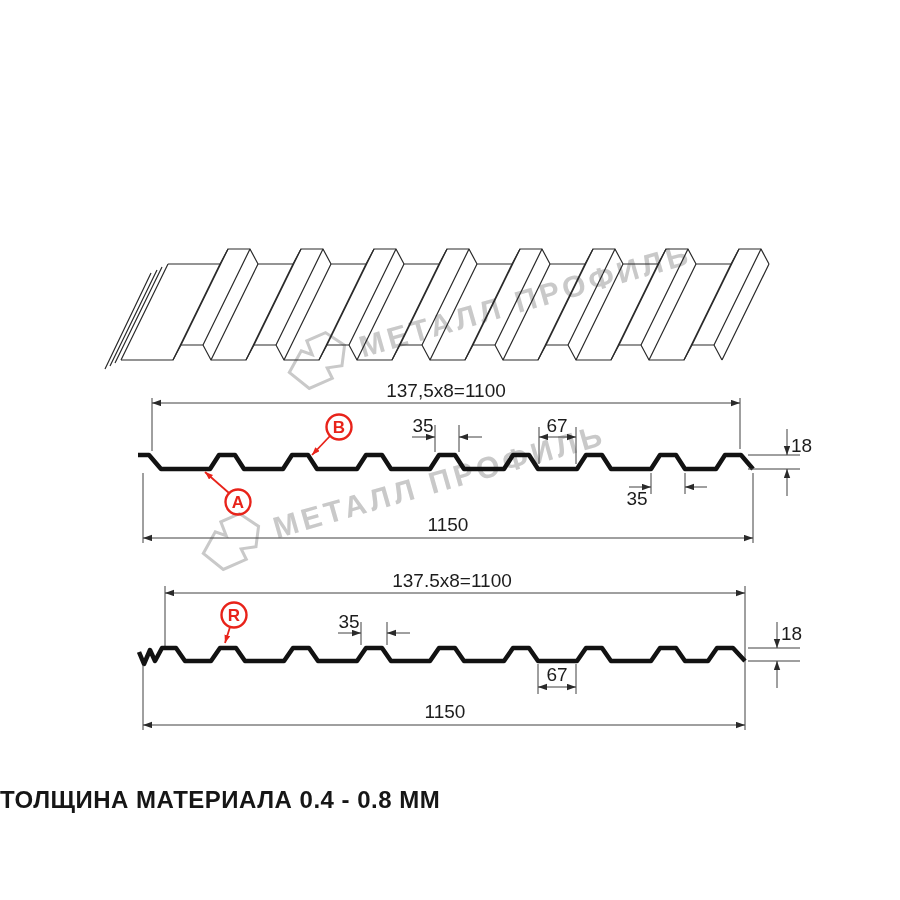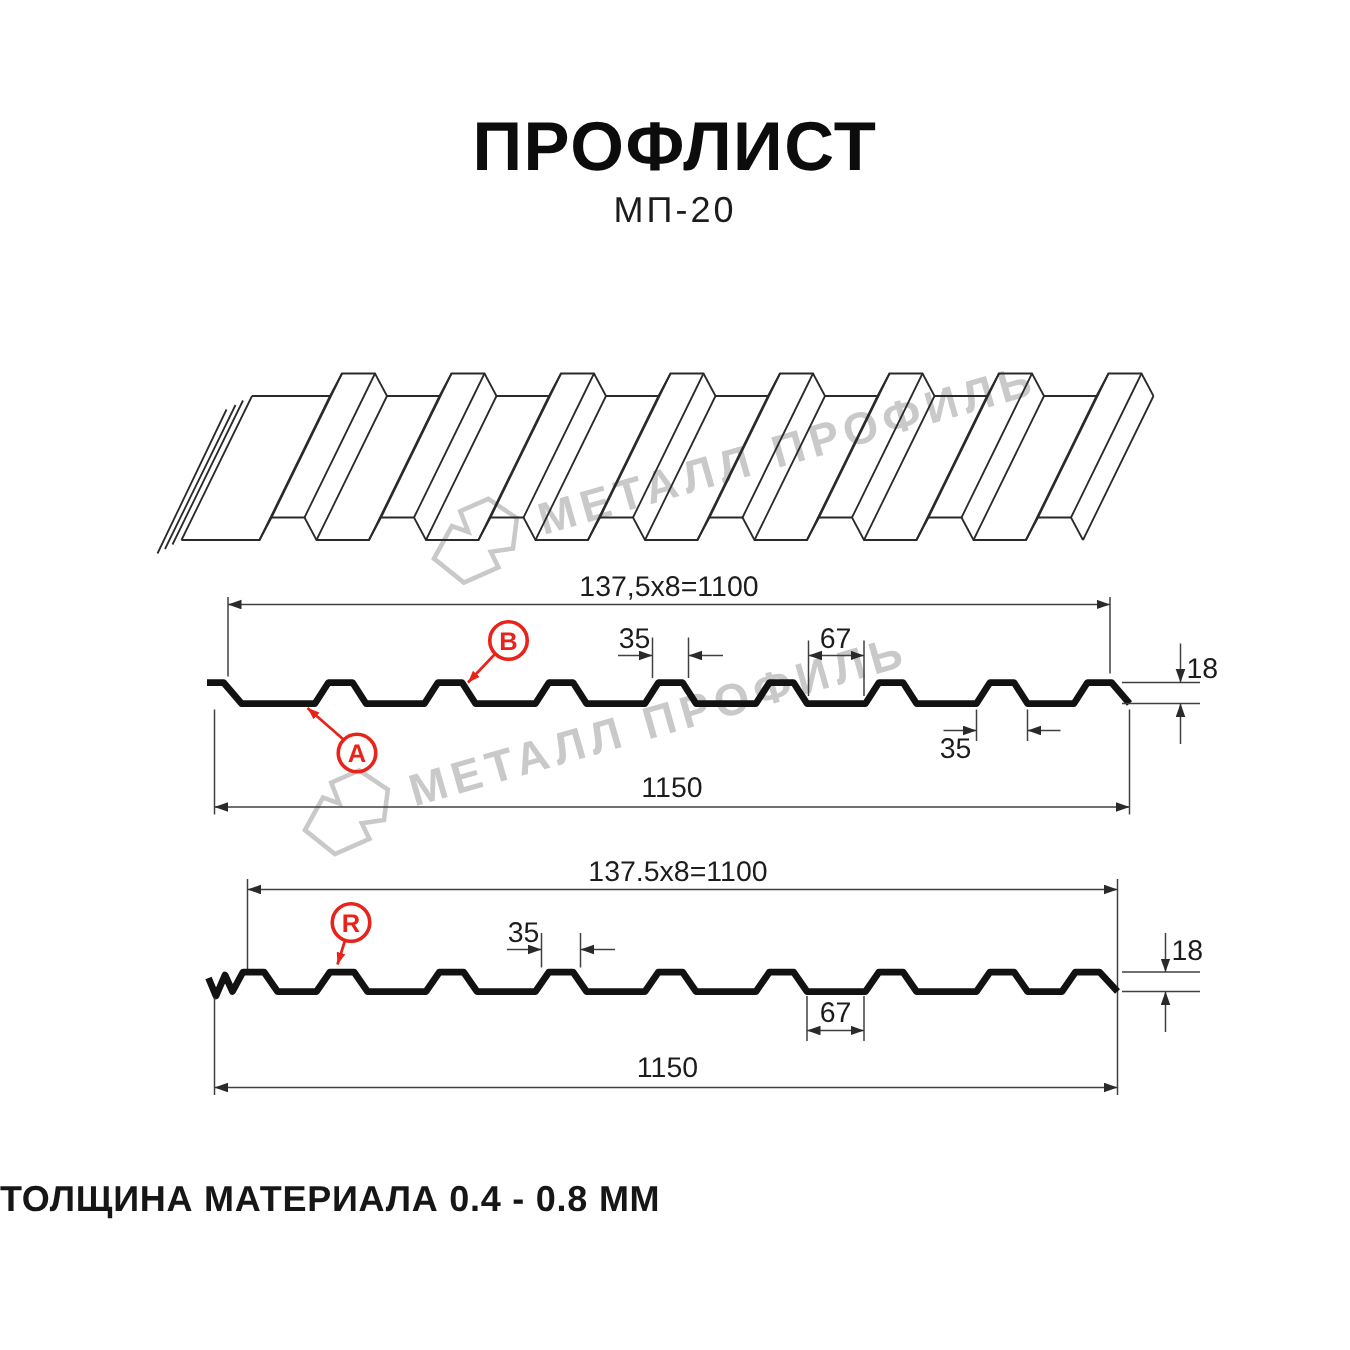--- a/index.html
+++ b/index.html
@@ -142,17 +142,15 @@
       <text x="445" y="718" text-anchor="middle">1150</text>
 
       <g>
         <line class="redln" x1="230" y1="627" x2="225" y2="643" marker-end="url(#arrRed)"></line>
         <circle class="redcirc" cx="234" cy="615" r="12.5"></circle>
         <text class="red" x="234" y="621" text-anchor="middle">R</text>
       </g>
     </g>
   </svg>
 
-  <div class="title">ПРОФЛИСТ</div>
-  <div class="subtitle">МП-20</div>
   <div class="footer">ТОЛЩИНА МАТЕРИАЛА 0.4 - 0.8 ММ</div>
 
 </div>
 
 </body></html>

